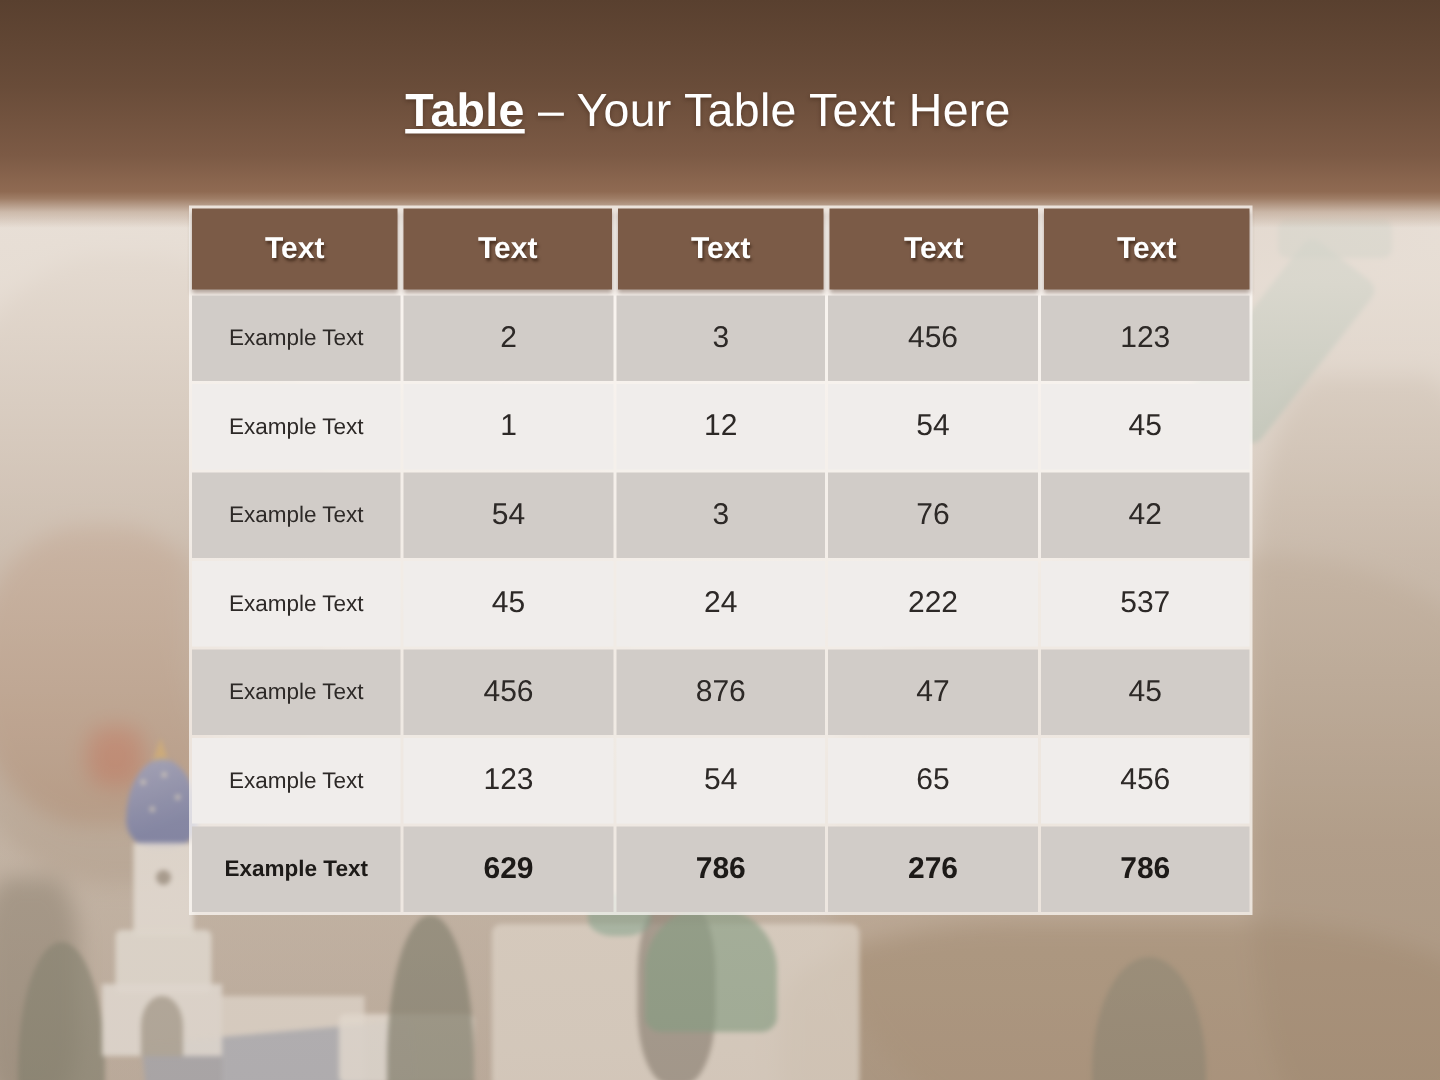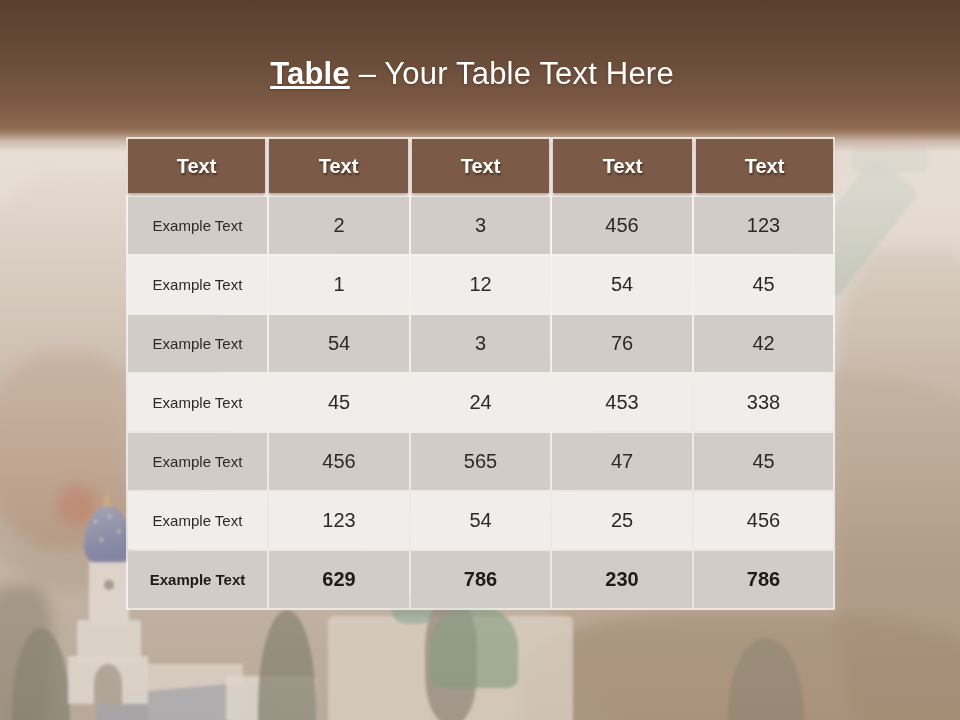--- a/index.html
+++ b/index.html
@@ -162,40 +162,40 @@
         <div class="td label">Example Text</div>
         <div class="td">54</div>
         <div class="td">3</div>
         <div class="td">76</div>
         <div class="td">42</div>
       </div>
       <div class="tr light">
         <div class="td label">Example Text</div>
         <div class="td">45</div>
         <div class="td">24</div>
-        <div class="td">453</div>
-        <div class="td">338</div>
+        <div class="td">222</div>
+        <div class="td">537</div>
       </div>
       <div class="tr dark">
         <div class="td label">Example Text</div>
         <div class="td">456</div>
-        <div class="td">565</div>
+        <div class="td">876</div>
         <div class="td">47</div>
         <div class="td">45</div>
       </div>
       <div class="tr light">
         <div class="td label">Example Text</div>
         <div class="td">123</div>
         <div class="td">54</div>
-        <div class="td">25</div>
+        <div class="td">65</div>
         <div class="td">456</div>
       </div>
       <div class="tr dark total">
         <div class="td label">Example Text</div>
         <div class="td">629</div>
         <div class="td">786</div>
-        <div class="td">230</div>
+        <div class="td">276</div>
         <div class="td">786</div>
       </div>
     </div>
   </div>
 
 </div>
 
 </body></html>

